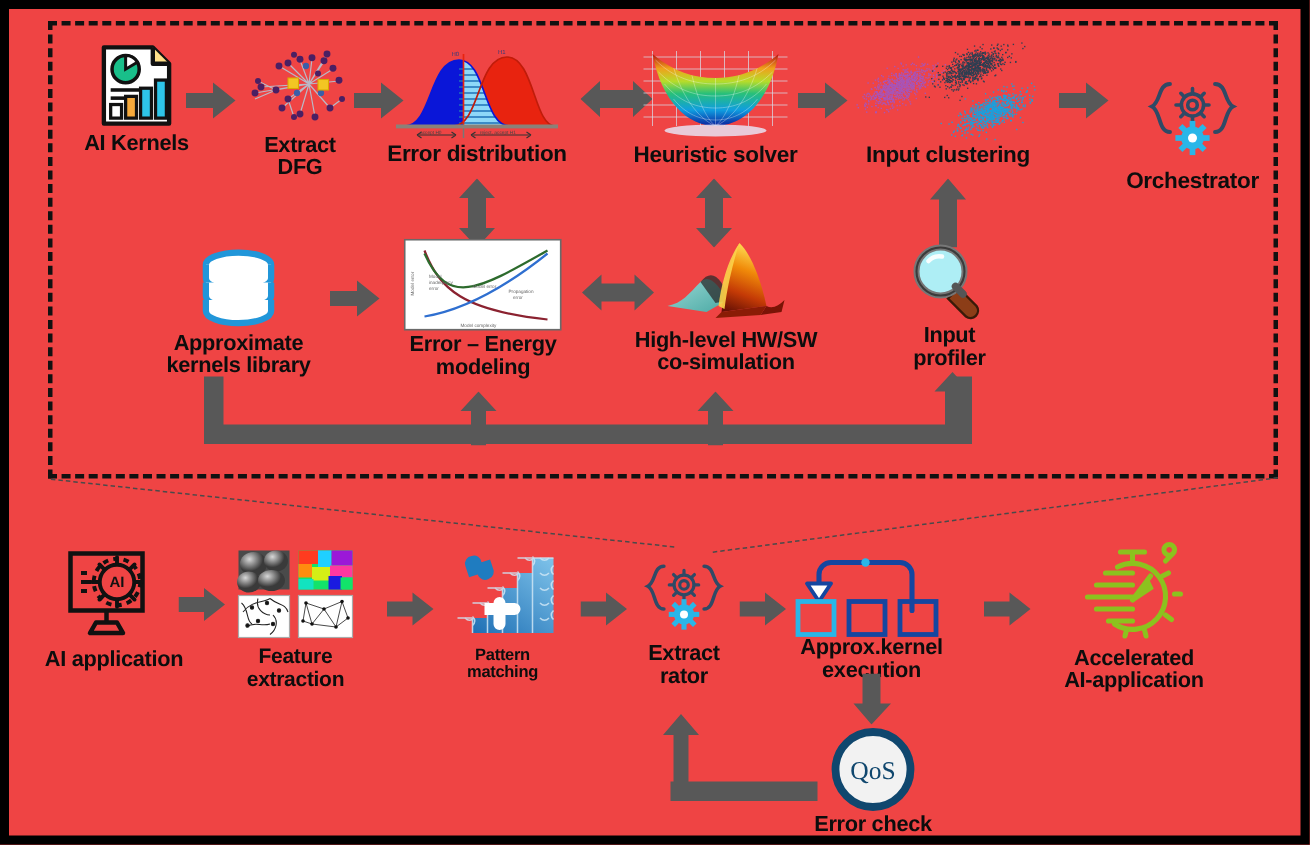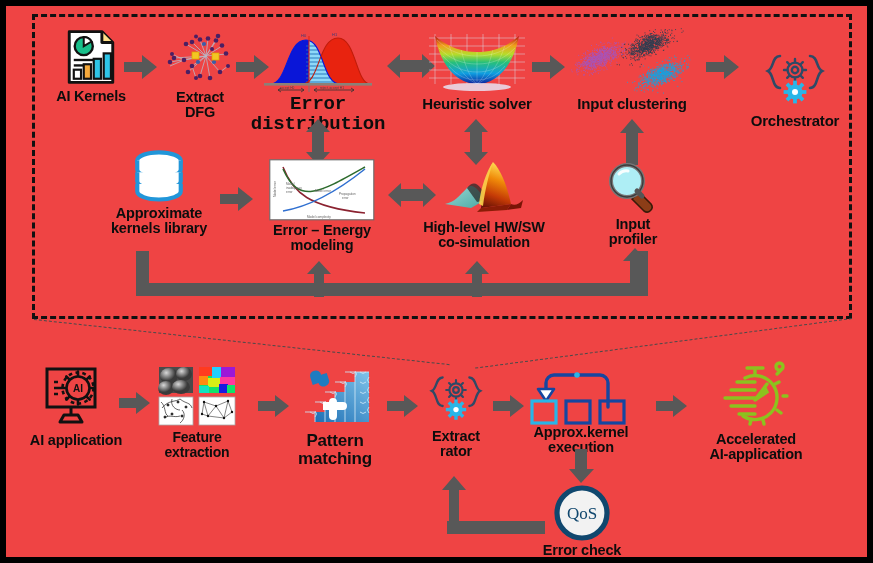--- a/index.html
+++ b/index.html
@@ -145,21 +145,21 @@
           <path d="M16 62 h26 M52 62 h40"></path>
           <path d="M16 62 l3 -2 M16 62 l3 2 M42 62 l-3 -2 M42 62 l-3 2"></path>
           <path d="M52 62 l3 -2 M52 62 l3 2 M92 62 l-3 -2 M92 62 l-3 2"></path>
         </g>
         <g fill="#444" font-size="3.2" font-family="Liberation Sans, sans-serif">
           <text x="18" y="61">accept H0</text>
             <text x="58" y="61">reject, accept H1</text>
         </g>
       </svg>
     </div>
-    <div class="cap nowrap" style="font-size:19px;margin-top:1px;font-family:Liberation Mono, monospace;">Error distribution</div>
+    <div class="cap nowrap" style="font-size:15px;margin-top:1px;">Error distribution</div>
   </div>
 
   <div class="arrow" style="left:381px;top:46px;">
     <svg width="48" height="28" viewBox="0 0 48 28">
       <path d="M0 14 l13 -12 V8 h22 V2 l13 12 -13 12 V20 H13 v6 Z" fill="#585858"></path>
     </svg>
   </div>
 
   <div class="node" style="left:412px;top:22px;width:118px;">
     <div class="art">
@@ -2961,21 +2961,21 @@
     <svg width="28" height="46" viewBox="0 0 28 46">
       <path d="M14 0 l12 13 H20 v20 h6 L14 46 2 33 h6 V13 H2 Z" fill="#585858"></path>
     </svg>
   </div>
   <div class="arrow" style="left:612px;top:113px;">
     <svg width="28" height="46" viewBox="0 0 28 46">
       <path d="M14 0 l12 14 H20 v32 H8 V14 H2 Z" fill="#585858"></path>
     </svg>
   </div>
 
-  <div class="node" style="left:92px;top:140px;width:122px;">
+  <div class="node" style="left:92px;top:156px;width:122px;">
     <div class="art">
       <svg width="58" height="58" viewBox="0 0 64 64">
         <g fill="#fff" stroke="#2196d9" stroke-width="4.6">
           <ellipse cx="32" cy="16" rx="24" ry="9"></ellipse>
           <path d="M8 16 v10 a24 9 0 0 0 48 0 V16"></path>
           <path d="M8 29 v10 a24 9 0 0 0 48 0 V29"></path>
           <path d="M8 42 v8 a24 9 0 0 0 48 0 V42"></path>
         </g>
       </svg>
     </div>
@@ -3188,21 +3188,21 @@
           <path d="M8 48 h10 M18 38 h10 M28 28 h10 M38 18 h10 M48 8 h24"></path>
           <path d="M18 53 q3 -3 0 -6 M28 43 q3 -3 0 -6 M38 33 q3 -3 0 -6 M48 23 q3 -3 0 -6 M58 13 q3 -3 0 -6"></path>
           <path d="M13 48 q3 3 6 0 M23 38 q3 3 6 0 M33 28 q3 3 6 0 M43 18 q3 3 6 0 M53 8 q3 3 6 0"></path>
           <path d="M63 8 q3 3 6 0 M63 18 q3 3 6 0 M63 28 q3 3 6 0 M63 38 q3 3 6 0 M63 48 q3 3 6 0"></path>
           <path d="M72 13 q-3 3 0 6 M72 23 q-3 3 0 6 M72 33 q-3 3 0 6 M72 43 q-3 3 0 6"></path>
         </g>
         <path d="M40 38 h6 a4 4 0 0 1 0 8 h-6 v6 a4 4 0 0 1 -8 0 v-6 h-6 v-8 h6 a4 4 0 0 1 8 0 Z" fill="#fff"></path>
         <path d="M14 10 a5 5 0 0 1 6 -5 a5 5 0 0 1 5 6 h6 v6 a5 5 0 0 1 -5 6 a5 5 0 0 1 -6 -5 h-6 Z" fill="#1f7cc0" transform="rotate(-18 24 14)"></path>
       </svg>
     </div>
-    <div class="cap" style="font-size:17px;margin-top:2px;">Pattern
+    <div class="cap" style="font-size:11px;margin-top:2px;">Pattern
 matching</div>
   </div>
 
   <div class="arrow" style="left:381px;top:388px;">
     <svg width="32" height="24" viewBox="0 0 32 24">
         <path d="M0 7 h17 V1 l14 11 -14 11 V17 H0 Z" fill="#585858"></path>
       </svg>
   </div>
 
   <div class="node" style="left:412px;top:362px;width:76px;">

